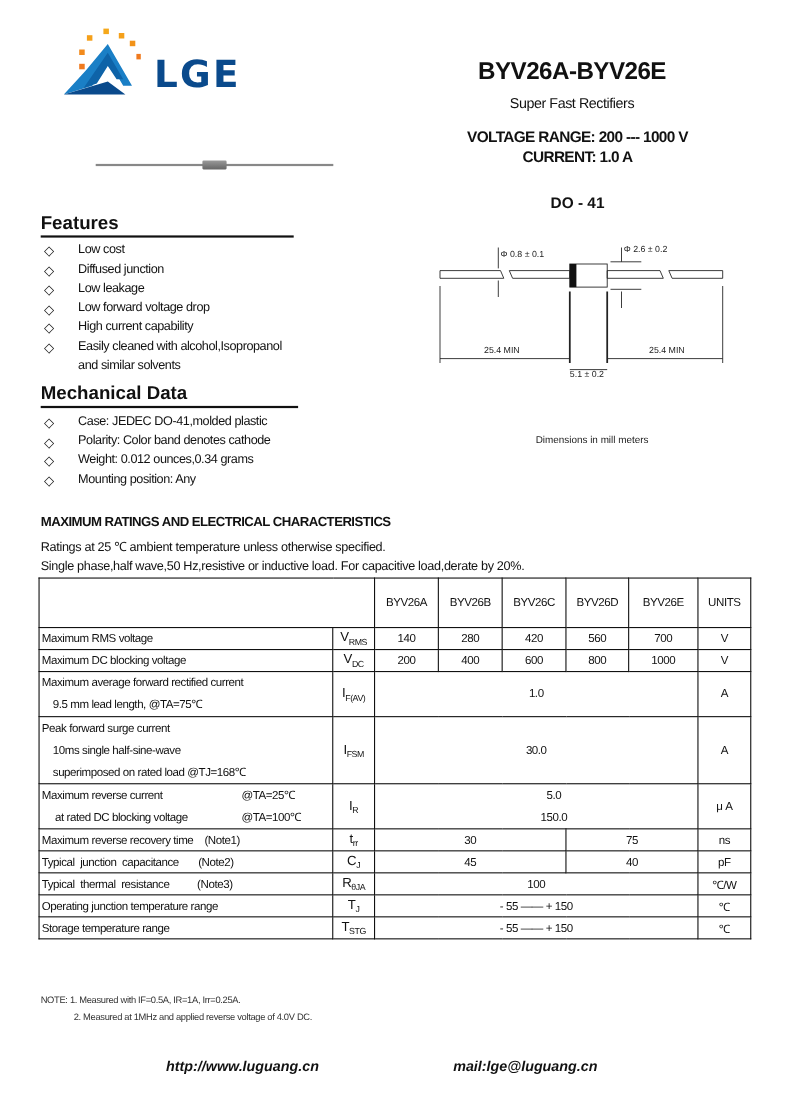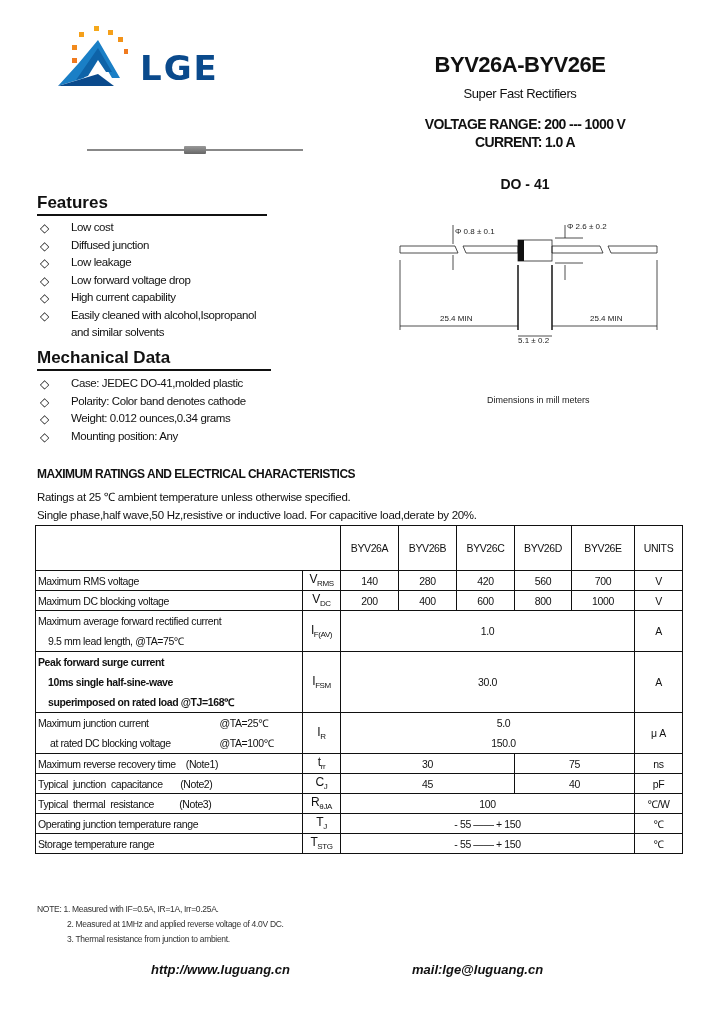--- a/index.html
+++ b/index.html
@@ -189,32 +189,32 @@
   <tr style="height:41px;">
     <td style="line-height:20px;">
           <div>Maximum average forward rectified current</div>
           <div style="padding-left:10px;">9.5 mm lead length,        @TA=75℃</div>
         </td>
     <td class="sym"><span>I</span><sub>F(AV)</sub></td>
     <td class="c" colspan="5">1.0</td>
     <td class="c">A</td>
   </tr>
   <tr style="height:60px;">
-    <td style="line-height:20px;font-weight:bold;">
+    <td style="line-height:20px;">
           <div>Peak forward surge current</div>
           <div style="padding-left:10px;">10ms single half-sine-wave</div>
           <div style="padding-left:10px;">superimposed on rated load     @TJ=168℃</div>
         </td>
     <td class="sym"><span>I</span><sub>FSM</sub></td>
     <td class="c" colspan="5">30.0</td>
     <td class="c">A</td>
   </tr>
   <tr style="height:40px;">
     <td style="line-height:20px;">
-      <div><span>Maximum junction current</span><span style="position:absolute;left:184px;">@TA=25℃</span></div>
+      <div><span>Maximum reverse current</span><span style="position:absolute;left:184px;">@TA=25℃</span></div>
       <div style="padding-left:12px;"><span>at rated DC blocking  voltage</span><span style="position:absolute;left:184px;">@TA=100℃</span></div>
     </td>
     <td class="sym"><span>I</span><sub>R</sub></td>
     <td class="c" colspan="5" style="line-height:20px;padding-left:34px;">
           <div>5.0</div>
           <div>150.0</div>
         </td>
     <td class="c">μ A</td>
   </tr>
   <tr>
@@ -248,17 +248,16 @@
     <td class="sym"><span>T</span><sub>STG</sub></td>
     <td class="c" colspan="5">- 55 —— + 150</td>
     <td class="c">℃</td>
   </tr>
 </tbody>
   </table>
 
 <div class="abs notes">
   <div>NOTE:  1. Measured with IF=0.5A, IR=1A, Irr=0.25A.</div>
   <div style="padding-left:30px;">2. Measured at 1MHz and applied reverse voltage of 4.0V DC.</div>
-  <div style="padding-left:30px;">3. Thermal resistance from junction to ambient.</div>
 </div>
 
 <div class="abs footer" style="left:151px;">http://www.luguang.cn</div>
 <div class="abs footer" style="left:412px;">mail:lge@luguang.cn</div>
 
 </body></html>

